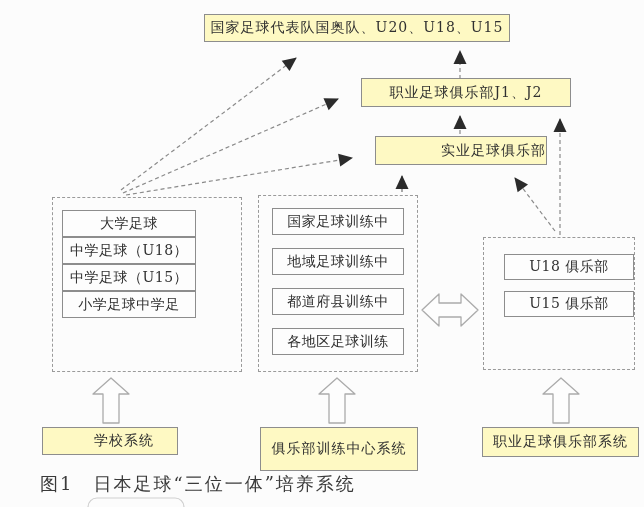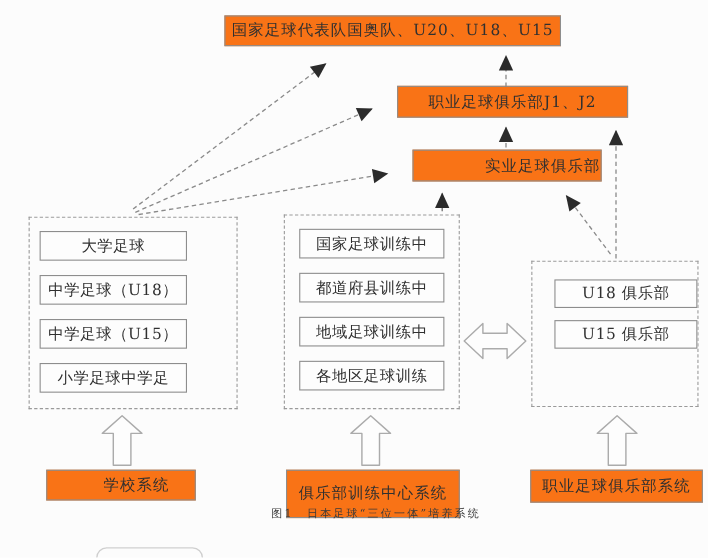--- a/index.html
+++ b/index.html
@@ -4,53 +4,53 @@
 <style>
   html,body{margin:0;padding:0;background:#fff;}
   #canvas{
     position:relative;width:644px;height:507px;overflow:hidden;
     background:#fcfcfc;
     font-family:"DejaVu Serif","Liberation Serif",serif;
     color:#303030;
   }
   .sbox{
     position:absolute;box-sizing:border-box;
-    border:1px solid #8d8d8d;background:#f97316;
+    border:1px solid #8d8d8d;background:#fef9c3;
     display:flex;align-items:center;justify-content:center;
     font-size:14px;letter-spacing:1px;white-space:nowrap;
   }
   .dgroup{
     position:absolute;box-sizing:border-box;
     border:1px dashed #9a9a9a;background:transparent;
     display:flex;flex-direction:column;
   }
   .ibox{
     box-sizing:border-box;border:1px solid #8d8d8d;background:#fdfdfd;
     display:flex;align-items:center;justify-content:center;
     font-size:14px;letter-spacing:0.5px;white-space:nowrap;
   }
   
   #national-box{left:204px;top:14px;width:306px;height:28px;}
   #pro-league-box{left:361px;top:78px;width:210px;height:29px;}
   #industry-box{left:375px;top:136px;width:172px;height:29px;justify-content:flex-end;}
   
-  #g-school{left:26px;top:197px;width:190px;height:175px;padding-top:12px;gap:13px;}
+  #g-school{left:52px;top:197px;width:190px;height:175px;padding-top:12px;gap:0;}
   #g-school .ibox{width:134px;height:27px;margin-left:9px;}
   #g-training{left:258px;top:195px;width:160px;height:177px;padding-top:12px;gap:13px;align-items:center;}
   #g-training .ibox{width:132px;height:27px;}
   #g-youth{left:483px;top:237px;width:152px;height:133px;padding-top:16px;gap:11px;align-items:flex-end;}
   #g-youth .ibox{width:130px;height:26px;}
   
   #school-system-box{left:42px;top:427px;width:136px;height:28px;padding-left:28px;}
   #training-system-box{left:260px;top:427px;width:158px;height:44px;}
   #pro-system-box{left:482px;top:427px;width:157px;height:30px;}
   
   #caption{
-    position:absolute;left:40px;top:460px;width:604px;
-    text-align:center;font-size:10px;letter-spacing:2px;color:#3a3a3a;
+    position:absolute;left:40px;top:472px;width:604px;
+    font-size:18px;letter-spacing:2px;color:#3a3a3a;
   }
   #arrow-layer{position:absolute;left:0;top:0;pointer-events:none;}
 </style>
 </head>
 <body>
 
 <div id="canvas">
 
   <div class="sbox" id="national-box">
     <span>国家足球代表队国奥队、U20、U18、U15</span>
@@ -75,24 +75,24 @@
     <div class="ibox">
         <span>小学足球中学足</span>
       </div>
   </div>
 
   <div class="dgroup" id="g-training">
     <div class="ibox">
         <span>国家足球训练中</span>
       </div>
     <div class="ibox">
-        <span>都道府县训练中</span>
+        <span>地域足球训练中</span>
       </div>
     <div class="ibox">
-        <span>地域足球训练中</span>
+        <span>都道府县训练中</span>
       </div>
     <div class="ibox">
         <span>各地区足球训练</span>
       </div>
   </div>
 
   <div class="dgroup" id="g-youth">
     <div class="ibox">
         <span>U18 俱乐部</span>
       </div>

